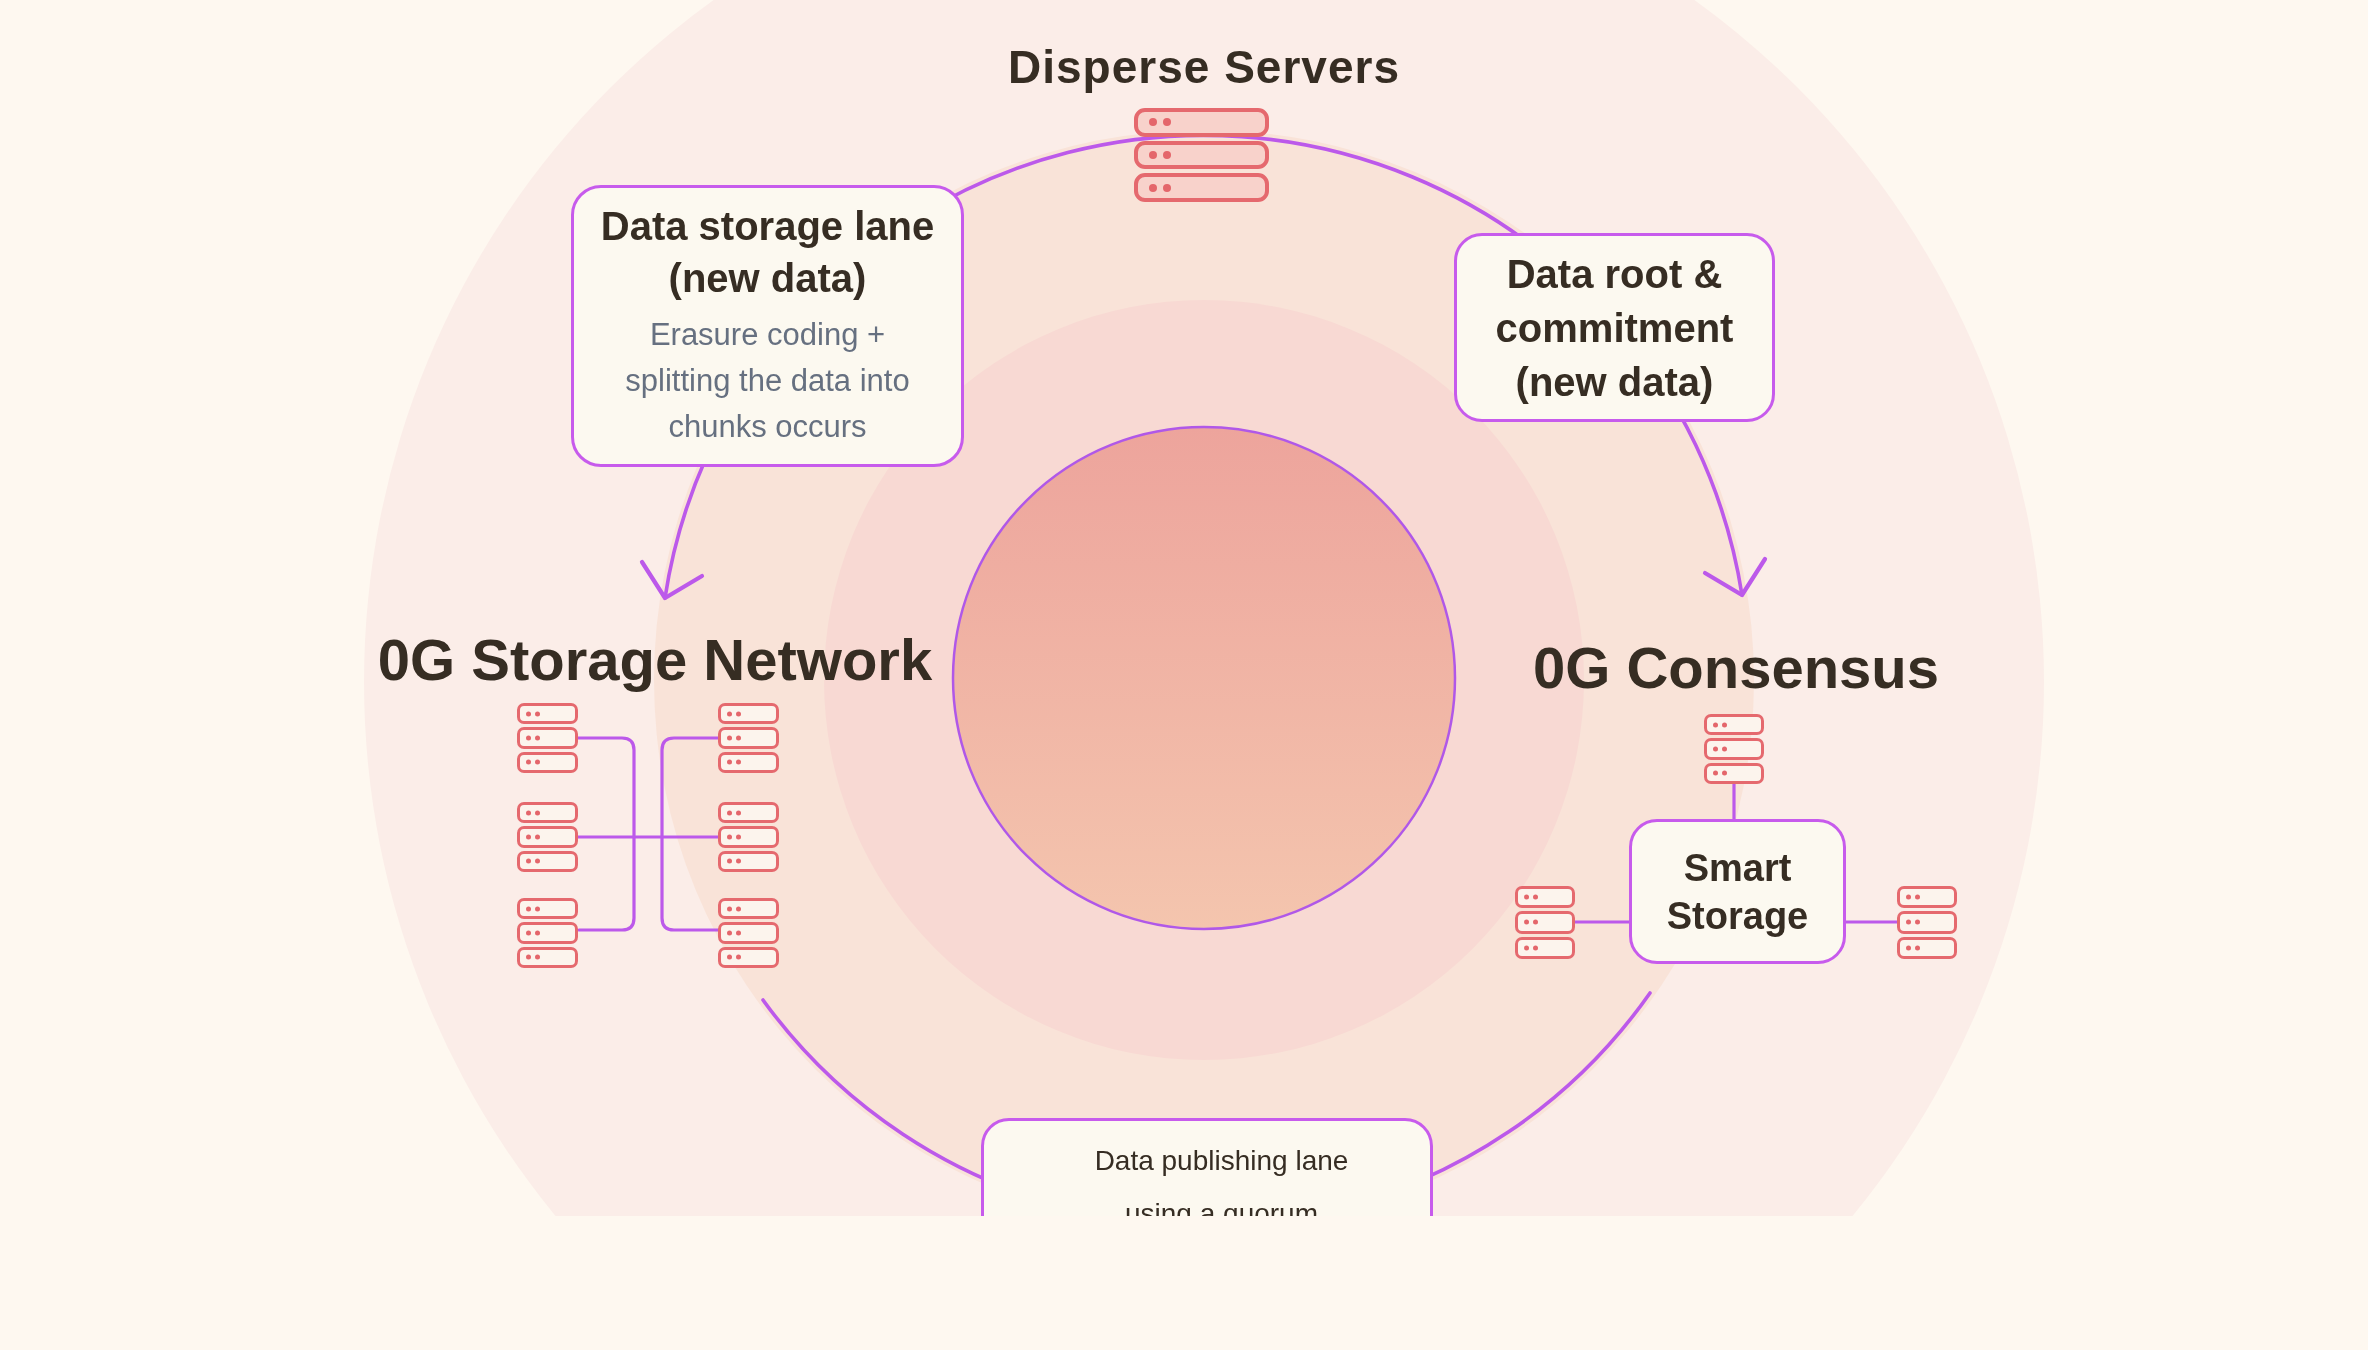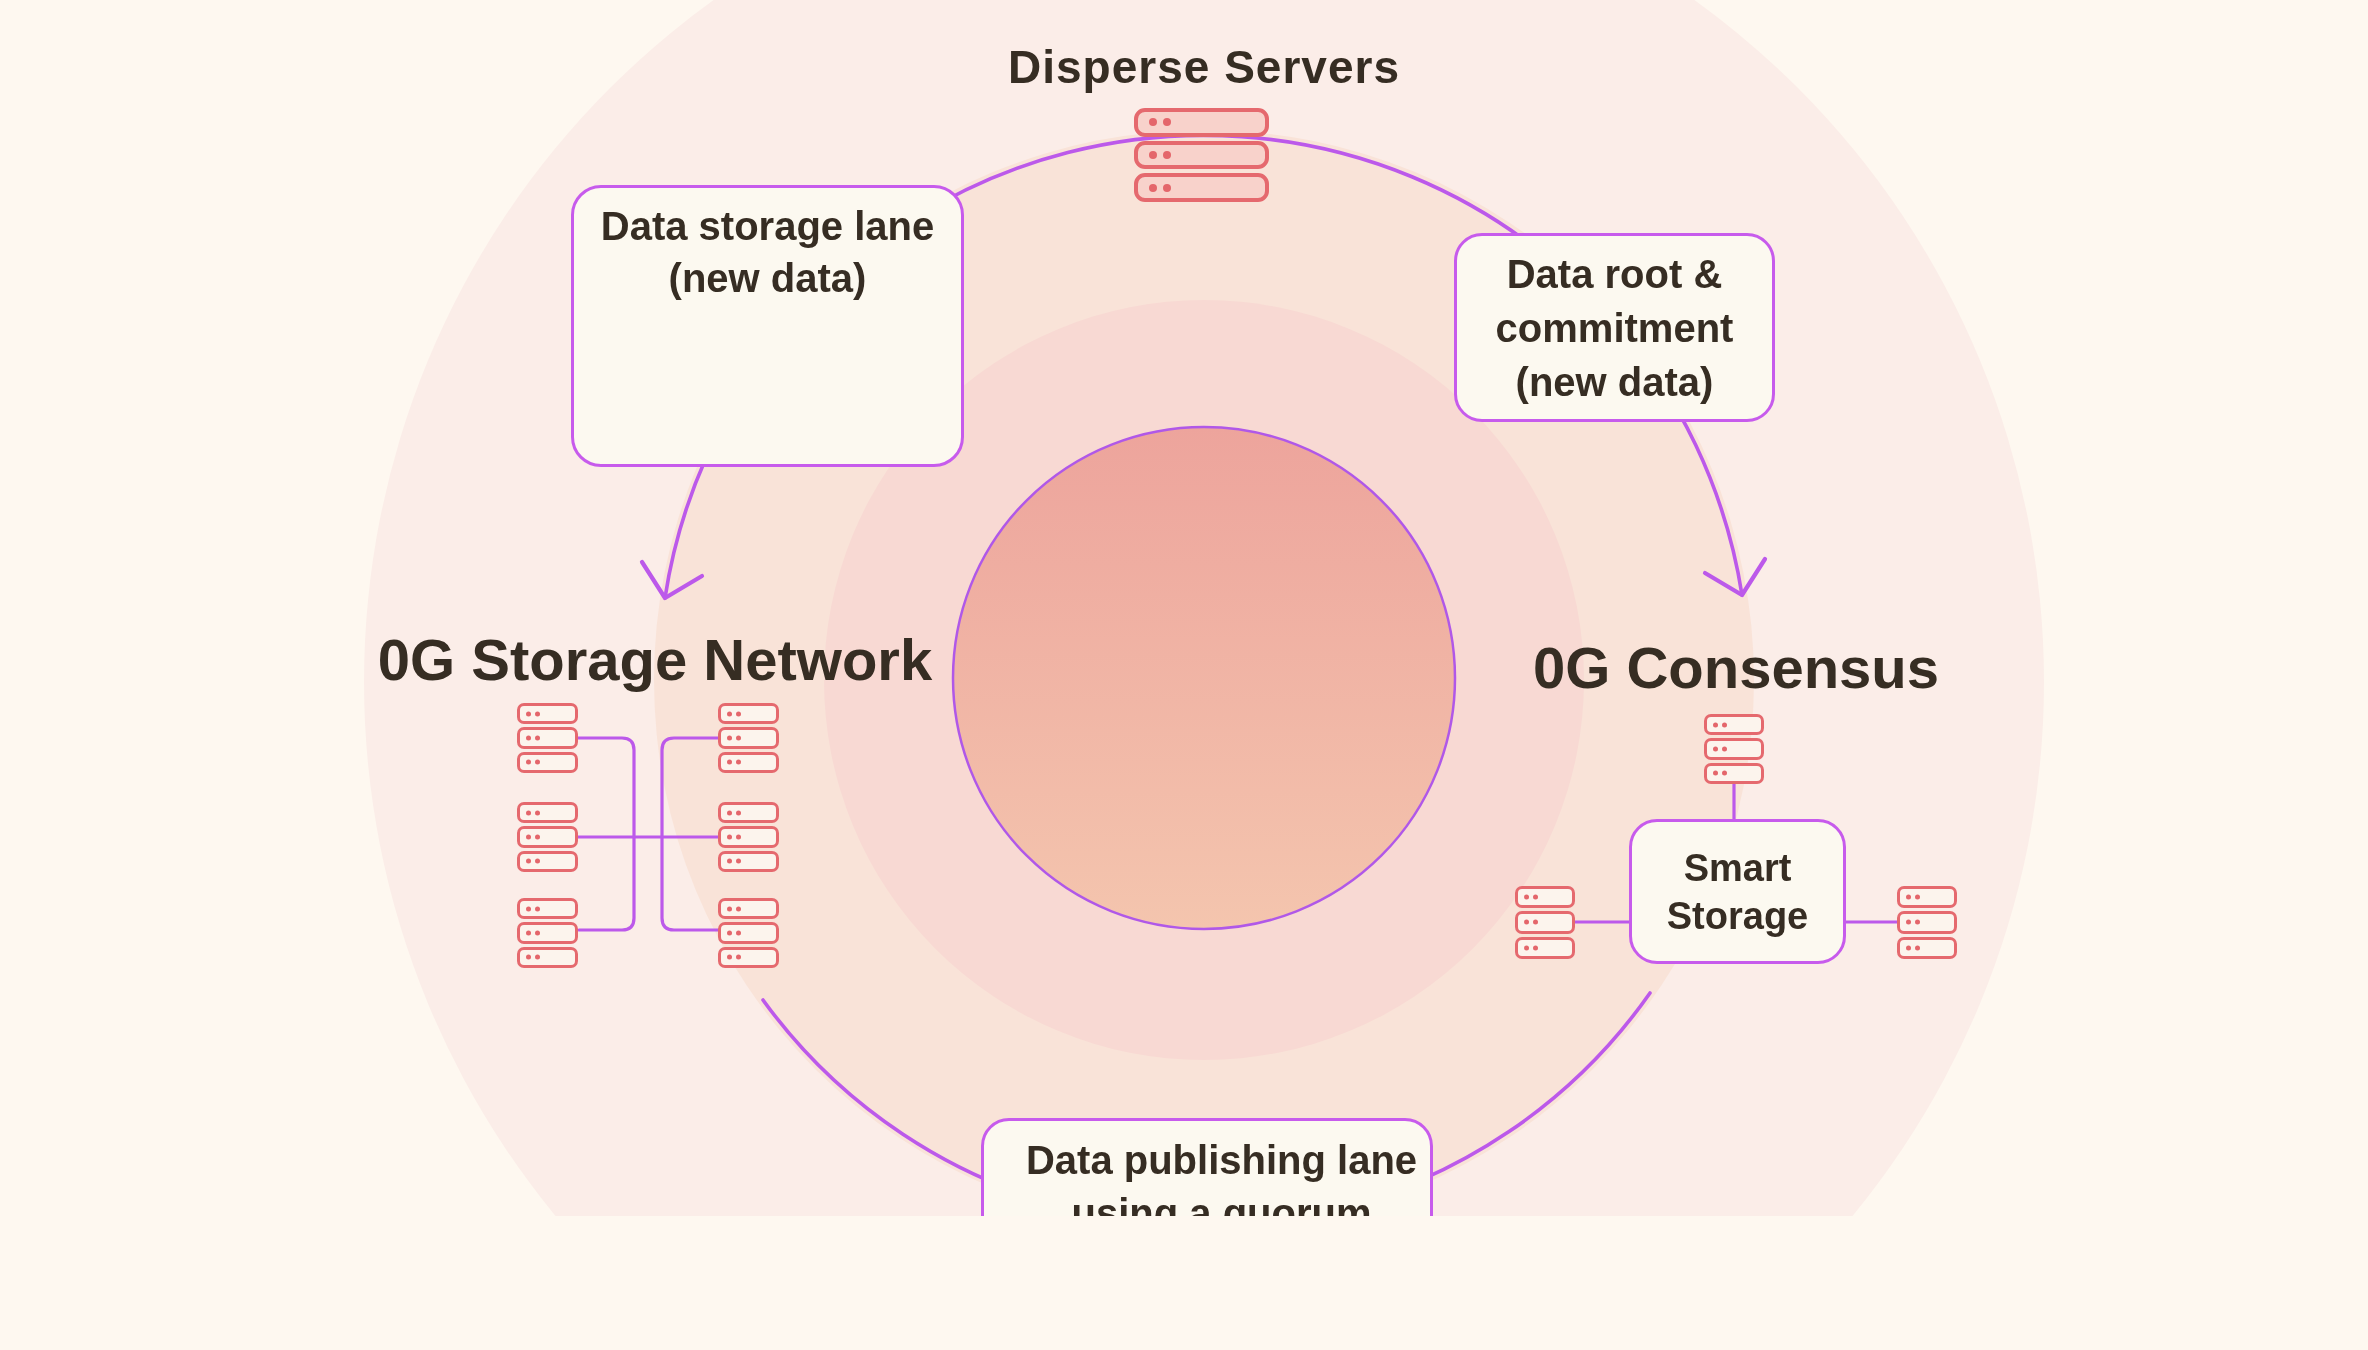--- a/index.html
+++ b/index.html
@@ -37,21 +37,21 @@
   }
   .box{
     background:var(--box-fill); border:3.5px solid var(--purple-border,#C75BEC);
     box-sizing:border-box; text-align:center; color:var(--heading);
   }
   .box--storage{border-radius:30px; padding-top:12px;}
   .box--storage .box-title{font-size:40px; font-weight:700; line-height:52px;}
   .box--storage .box-subtitle{margin-top:8px; font-size:31px; font-weight:400; line-height:46px; color:var(--subtitle);}
   .box--flex{display:flex; flex-direction:column; justify-content:center; border-radius:28px;}
   .box--root{font-size:40px; font-weight:700; line-height:54px;}
-  .box--publish{font-size:40px; font-weight:700; line-height:53px;padding-left:29px;}
+  .box--publish{font-size:28px; font-weight:400; line-height:53px;padding-left:29px;}
   .box--smart{font-size:38px; font-weight:700; line-height:48px; border-radius:28px;}
 
   .server{display:flex; flex-direction:column;}
   .server .slab{
     flex:1; position:relative; box-sizing:border-box;
     border:3px solid var(--salmon); border-radius:7px;
     background:var(--server-fill-light);
   }
   .server .slab::before{
     content:""; position:absolute; left:6px; top:50%; transform:translateY(-50%);
@@ -104,20 +104,25 @@
   <div class="abs server server--lg" style="left:1095px; top:108px; width:135px; height:94px;">
       <span class="slab"></span>
       <span class="slab"></span>
       <span class="slab"></span>
     </div>
 
   <div class="abs box box--storage" style="left:532px; top:185px; width:393px; height:282px;">
     <div class="box-title">
       <div>Data storage lane</div>
       <div>(new data)</div>
+    </div>
+    <div class="box-subtitle">
+      <div>Erasure coding +</div>
+      <div>splitting the data into</div>
+      <div>chunks occurs</div>
     </div>
   </div>
 
   <div class="abs box box--flex box--root" style="left:1415px; top:233px; width:321px; height:189px;align-items:center;">
     <div>Data root &amp;</div>
     <div>commitment</div>
     <div>(new data)</div>
   </div>
 
   <div class="abs cluster-label" style="left:616px; top:626px;">0G Storage Network</div>

